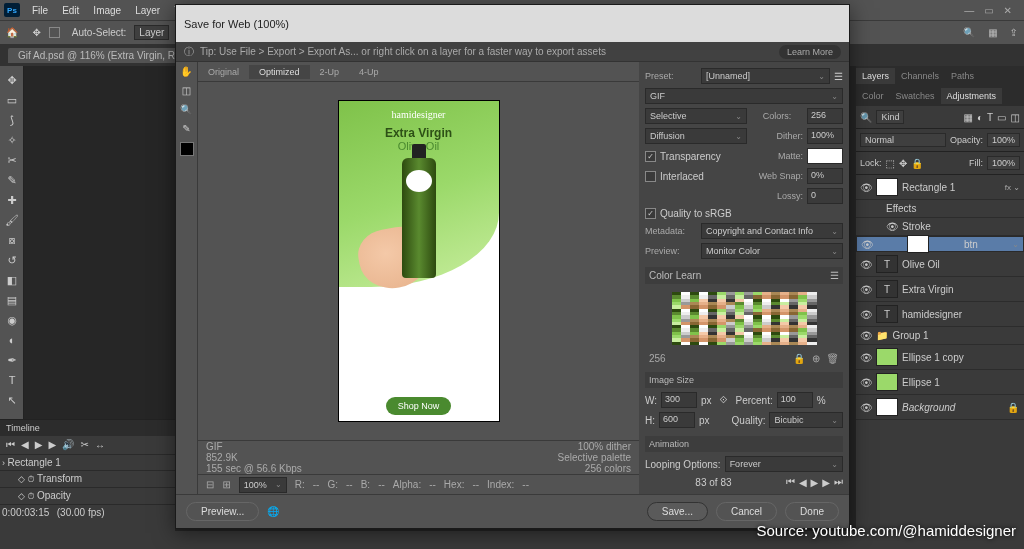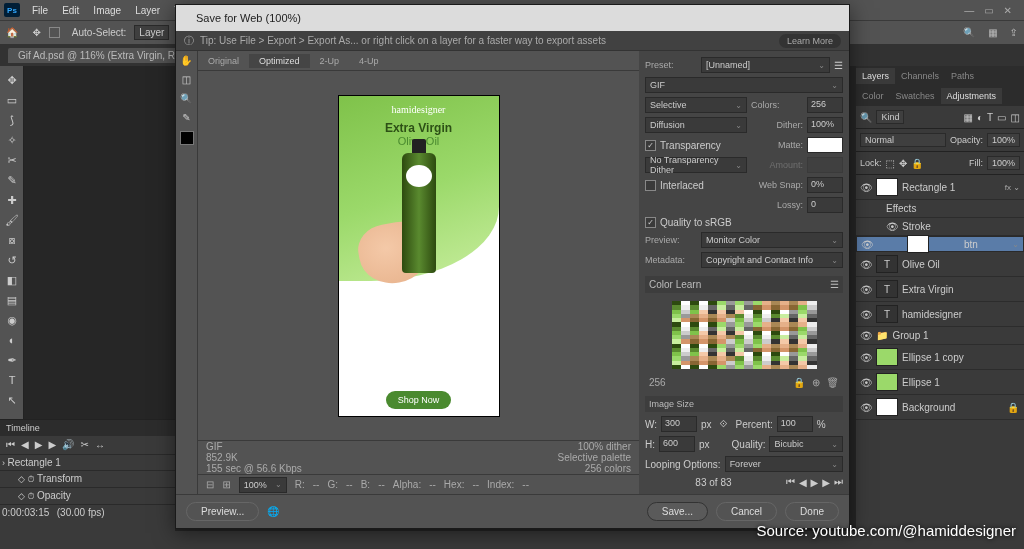--- a/index.html
+++ b/index.html
@@ -24,21 +24,21 @@
   .panel-tabs .act{color:#ddd;background:#3a3a3a}
   .layers{flex:1;overflow:hidden}
   .layer-row{display:flex;align-items:center;padding:3px 4px;gap:4px;border-bottom:1px solid #2c2c2c}
   .layer-row.sel{background:#5a7ca8}
   .eye{width:12px;text-align:center;color:#ccc}
   .thumb{width:22px;height:18px;background:#fff;border:1px solid #222}
   .layerbar{display:flex;align-items:center;padding:4px;gap:4px;background:#3a3a3a;border-bottom:1px solid #222}
   .fill{flex:1}
   
   .dialog{position:absolute;left:175px;top:4px;width:675px;height:525px;background:#535353;border:1px solid #1a1a1a;box-shadow:0 4px 20px rgba(0,0,0,.5);display:flex;flex-direction:column}
-  .d-title{height:26px;background:#dcdcdc;color:#222;display:flex;align-items:center;padding:0 20px;font-size:11px}
+  .d-title{height:37px;background:#dcdcdc;color:#222;display:flex;align-items:center;padding:0 8px;font-size:11px}
   .d-tip{height:20px;background:#414141;display:flex;align-items:center;padding:0 8px;gap:6px;color:#aaa;border-bottom:1px solid #333}
   .pill{background:#333;padding:2px 8px;border-radius:8px;margin-left:auto;font-size:9px}
   .d-body{flex:1;display:flex;overflow:hidden}
   .d-left{width:22px;background:#535353;display:flex;flex-direction:column;align-items:center;gap:8px;padding-top:4px;border-right:1px solid #3a3a3a}
   .d-left .sw{width:14px;height:14px;background:#000;border:1px solid #777}
   .d-preview{flex:1;display:flex;flex-direction:column;background:#535353}
   .view-tabs{display:flex;height:20px;align-items:center;border-bottom:1px solid #3a3a3a}
   .view-tabs span{padding:2px 10px;color:#aaa;font-size:9px}
   .view-tabs .act{background:#454545;color:#ddd}
   .art-box{flex:1;display:flex;align-items:center;justify-content:center;background:#535353}
@@ -230,21 +230,21 @@
           <span>Ellipse 1 copy</span>
         </div>
       <div class="layer-row">
           <span class="eye">👁</span>
           <span class="thumb" style="background:#9bd96a"></span>
           <span>Ellipse 1</span>
         </div>
       <div class="layer-row">
           <span class="eye">👁</span>
           <span class="thumb"></span>
-          <span style="">Background</span>
+          <span style="font-style:italic">Background</span>
           <span style="margin-left:auto">🔒</span>
         </div>
     </div>
   </div>
 </div>
 
 <div class="bottom-dock">
   <div class="hd">Timeline</div>
   <div class="tl-ctrl">
     <span>⏮</span>
@@ -337,61 +337,56 @@
       <div class="row">
           <span class="lbl-s">Preset:</span>
           <span class="sel">[Unnamed]</span>
           <span>☰</span>
         </div>
       <div class="row">
           <span class="sel" style="flex:1">GIF</span>
         </div>
       <div class="row">
           <span class="sel" style="flex:1">Selective</span>
-          <span class="lbl-s" style="text-align:left">Colors:</span>
+          <span class="lbl-s" style="text-align:center">Colors:</span>
           <span class="num">256</span>
         </div>
       <div class="row">
           <span class="sel" style="flex:1">Diffusion</span>
           <span class="lbl-s" style="text-align:right">Dither:</span>
           <span class="num">100%</span>
         </div>
       <div class="row">
           <span class="chk">✓</span>
           <span>Transparency</span>
           <span class="lbl-s" style="margin-left:auto;text-align:right">Matte:</span>
           <span class="num" style="background:#fff"></span>
         </div>
       <div class="row">
-          <span class="sel" style="flex:1">No Transparency Dither</span>
-          <span class="lbl-s" style="text-align:right;opacity:.4">Amount:</span>
-          <span class="num" style="opacity:.4"></span>
-        </div>
-      <div class="row">
           <span class="chk"></span>
           <span>Interlaced</span>
           <span class="lbl-s" style="margin-left:auto;text-align:right">Web Snap:</span>
           <span class="num">0%</span>
         </div>
       <div class="row">
           <span style="flex:1"></span>
           <span class="lbl-s" style="text-align:right">Lossy:</span>
           <span class="num">0</span>
         </div>
       <div class="row">
           <span class="chk">✓</span>
           <span>Quality to sRGB</span>
         </div>
       <div class="row">
+          <span class="lbl-s">Metadata:</span>
+          <span class="sel">Copyright and Contact Info</span>
+        </div>
+      <div class="row">
           <span class="lbl-s">Preview:</span>
           <span class="sel">Monitor Color</span>
-        </div>
-      <div class="row">
-          <span class="lbl-s">Metadata:</span>
-          <span class="sel">Copyright and Contact Info</span>
         </div>
       <div class="ct-head"><span>Color Learn</span><span style="float:right">☰</span></div>
       <div class="color-table" id="ctable">
           <div style="background: rgb(45, 74, 15);"></div>
           <div style="background: rgb(255, 255, 255);"></div>
           <div style="background: rgb(45, 74, 15);"></div>
           <div style="background: rgb(255, 255, 255);"></div>
           <div style="background: rgb(45, 74, 15);"></div>
           <div style="background: rgb(155, 217, 106);"></div>
           <div style="background: rgb(153, 153, 153);"></div>
@@ -661,20 +656,21 @@
           <span class="num">100</span>
           <span>%</span>
         </div>
       <div class="row">
           <span>H:</span>
           <span class="num">600</span>
           <span>px</span>
           <span style="margin-left:18px">Quality:</span>
           <span class="sel" style="flex:1">Bicubic</span>
         </div>
+      <div class="ct-head">Animation</div>
       <div class="row">
           <span>Looping Options:</span>
           <span class="sel">Forever</span>
         </div>
       <div class="row">
           <span style="flex:1;text-align:center">83 of 83</span>
           <span>⏮</span>
           <span>◀</span>
           <span>▶</span>
           <span>▶</span>

